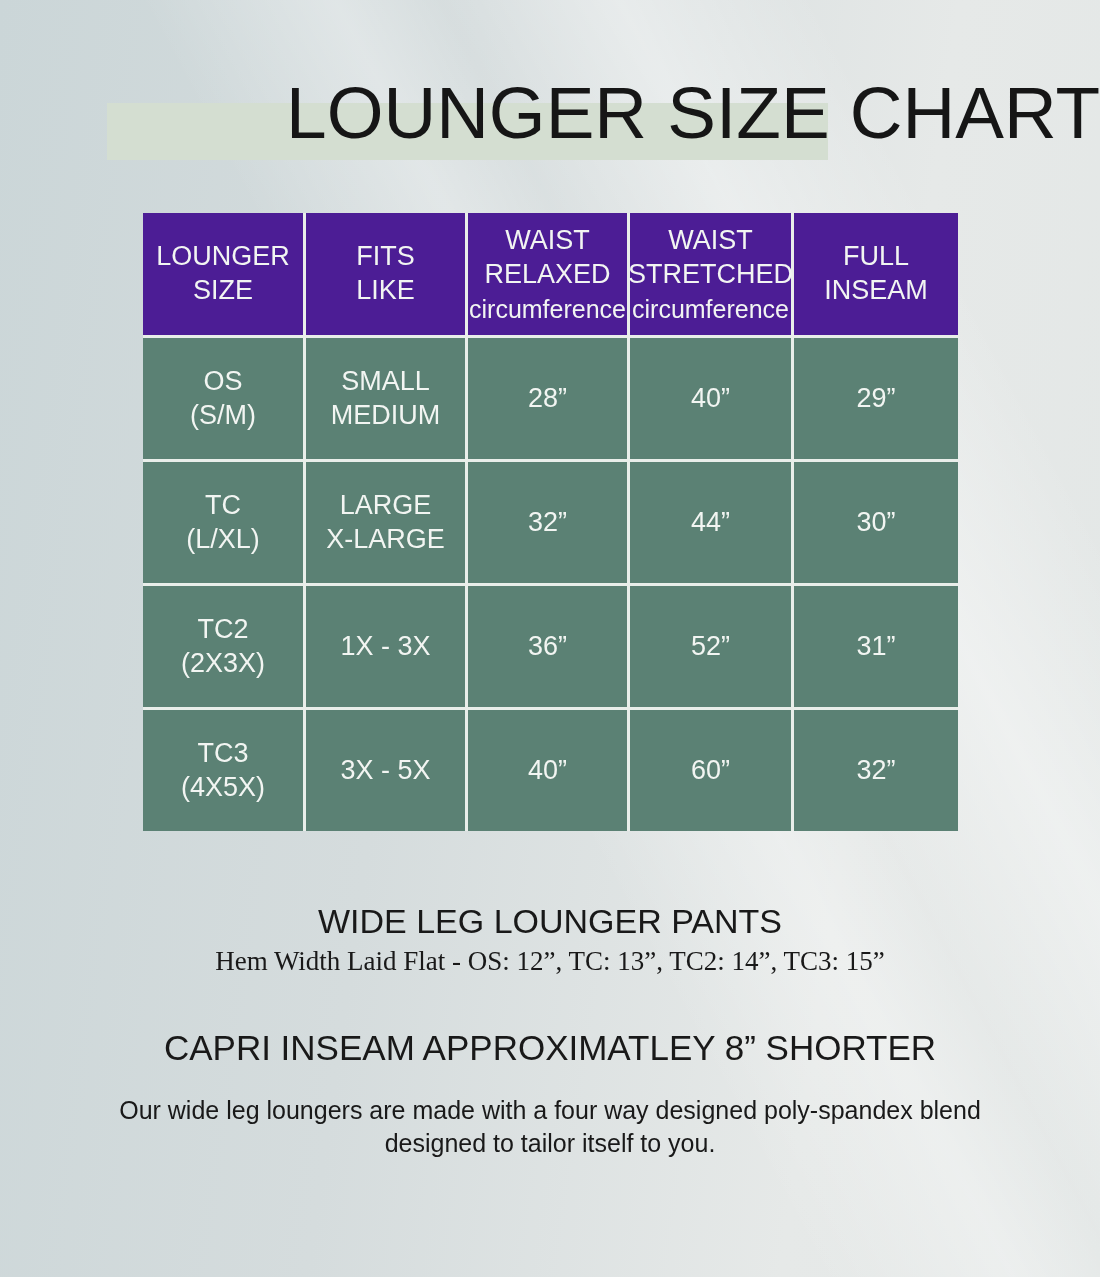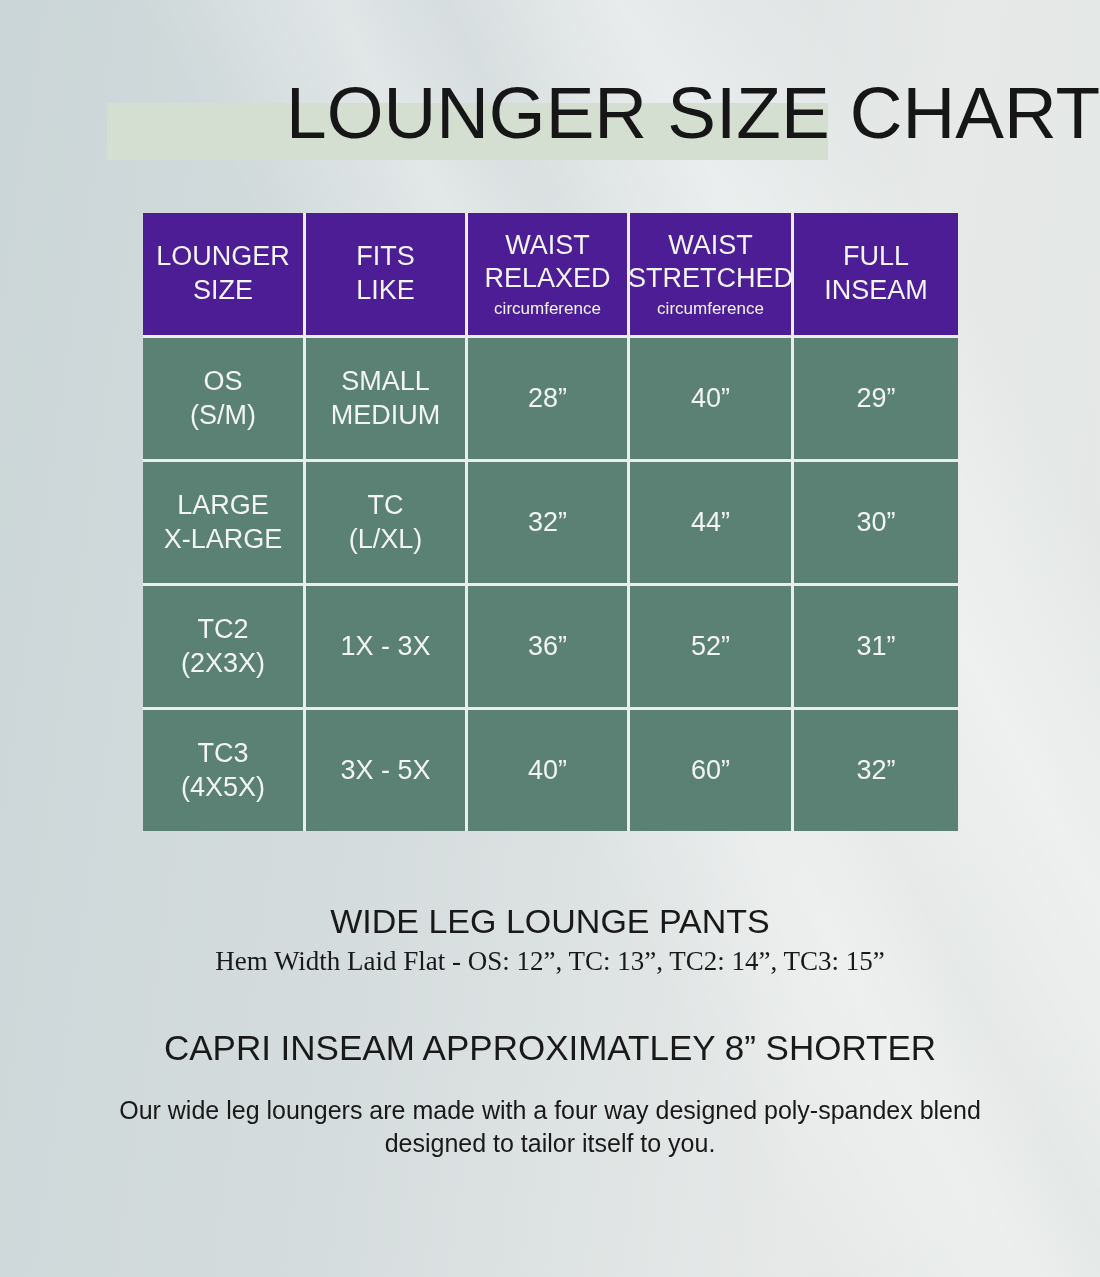--- a/index.html
+++ b/index.html
@@ -50,21 +50,21 @@
     flex-direction: column;
     align-items: center;
     justify-content: center;
     text-align: center;
     color: #f2f5f2;
     font-size: 27px;
     line-height: 1.25;
   }
   .cell.header { background: #4c1d95; }
   .cell.body   { background: #5b8174; }
-  .cell .note  { font-size: 17px; line-height: 1.2; margin-top: 3px; }
+  .cell .note  { font-size: 25px; line-height: 1.2; margin-top: 3px; }
   .footer-text {
     position: absolute; left: 0; right: 0;
     text-align: center;
     color: #191919;
     white-space: nowrap;
   }
   .h-wide   { top: 902px;  font-size: 34px; }
   .h-hem    { top: 946px;  font-size: 27px; font-family: Liberation Serif, serif; }
   .h-capri  { top: 1028px; font-size: 35px; }
   .h-note   { top: 1094px; font-size: 25px; line-height: 1.3; white-space: normal; }
@@ -108,26 +108,26 @@
   </div>
   <div class="cell body">
     <div>SMALL</div>
     <div>MEDIUM</div>
   </div>
   <div class="cell body">28”</div>
   <div class="cell body">40”</div>
   <div class="cell body">29”</div>
 
   <div class="cell body">
+    <div>TC</div>
+    <div>(L/XL)</div>
+  </div>
+  <div class="cell body">
     <div>LARGE</div>
     <div>X-LARGE</div>
-  </div>
-  <div class="cell body">
-    <div>TC</div>
-    <div>(L/XL)</div>
   </div>
   <div class="cell body">32”</div>
   <div class="cell body">44”</div>
   <div class="cell body">30”</div>
 
   <div class="cell body">
     <div>TC2</div>
     <div>(2X3X)</div>
   </div>
   <div class="cell body">
@@ -145,19 +145,19 @@
   <div class="cell body">
     <div>3X - 5X</div>
     <div></div>
   </div>
   <div class="cell body">40”</div>
   <div class="cell body">60”</div>
   <div class="cell body">32”</div>
 
 </div>
 
-<div class="footer-text h-wide">WIDE LEG LOUNGE PANTS</div>
+<div class="footer-text h-wide">WIDE LEG LOUNGER PANTS</div>
 <div class="footer-text h-hem">Hem Width Laid Flat - OS: 12”, TC: 13”, TC2: 14”, TC3: 15”</div>
 <div class="footer-text h-capri">CAPRI INSEAM APPROXIMATLEY 8” SHORTER</div>
 <div class="footer-text h-note">
   <div>Our wide leg loungers are made with a four way designed poly-spandex blend</div>
   <div>designed to tailor itself to you.</div>
 </div>
 
 </body></html>

